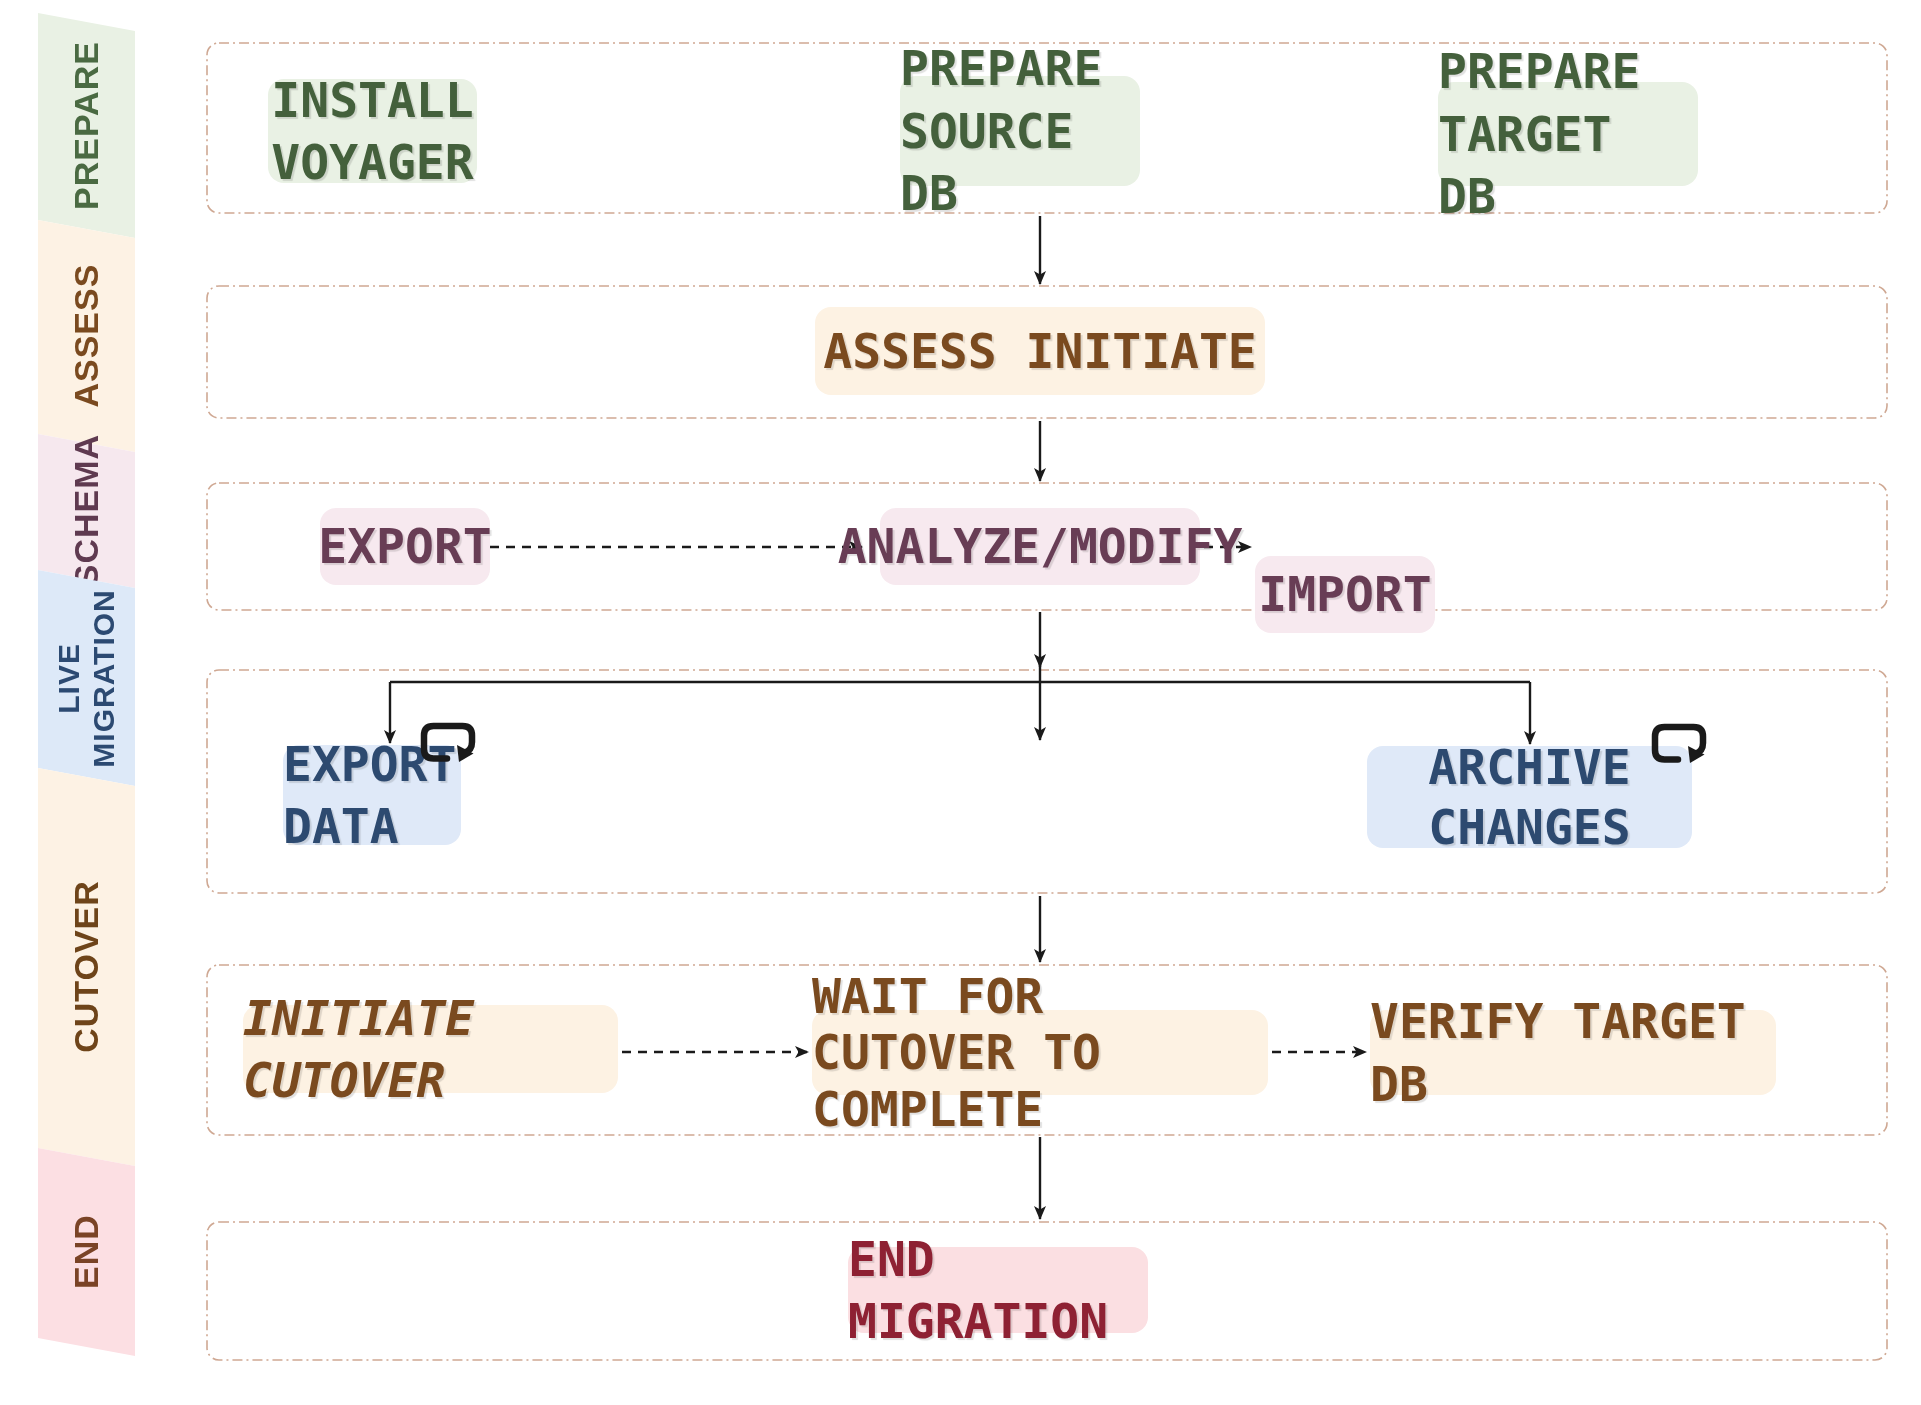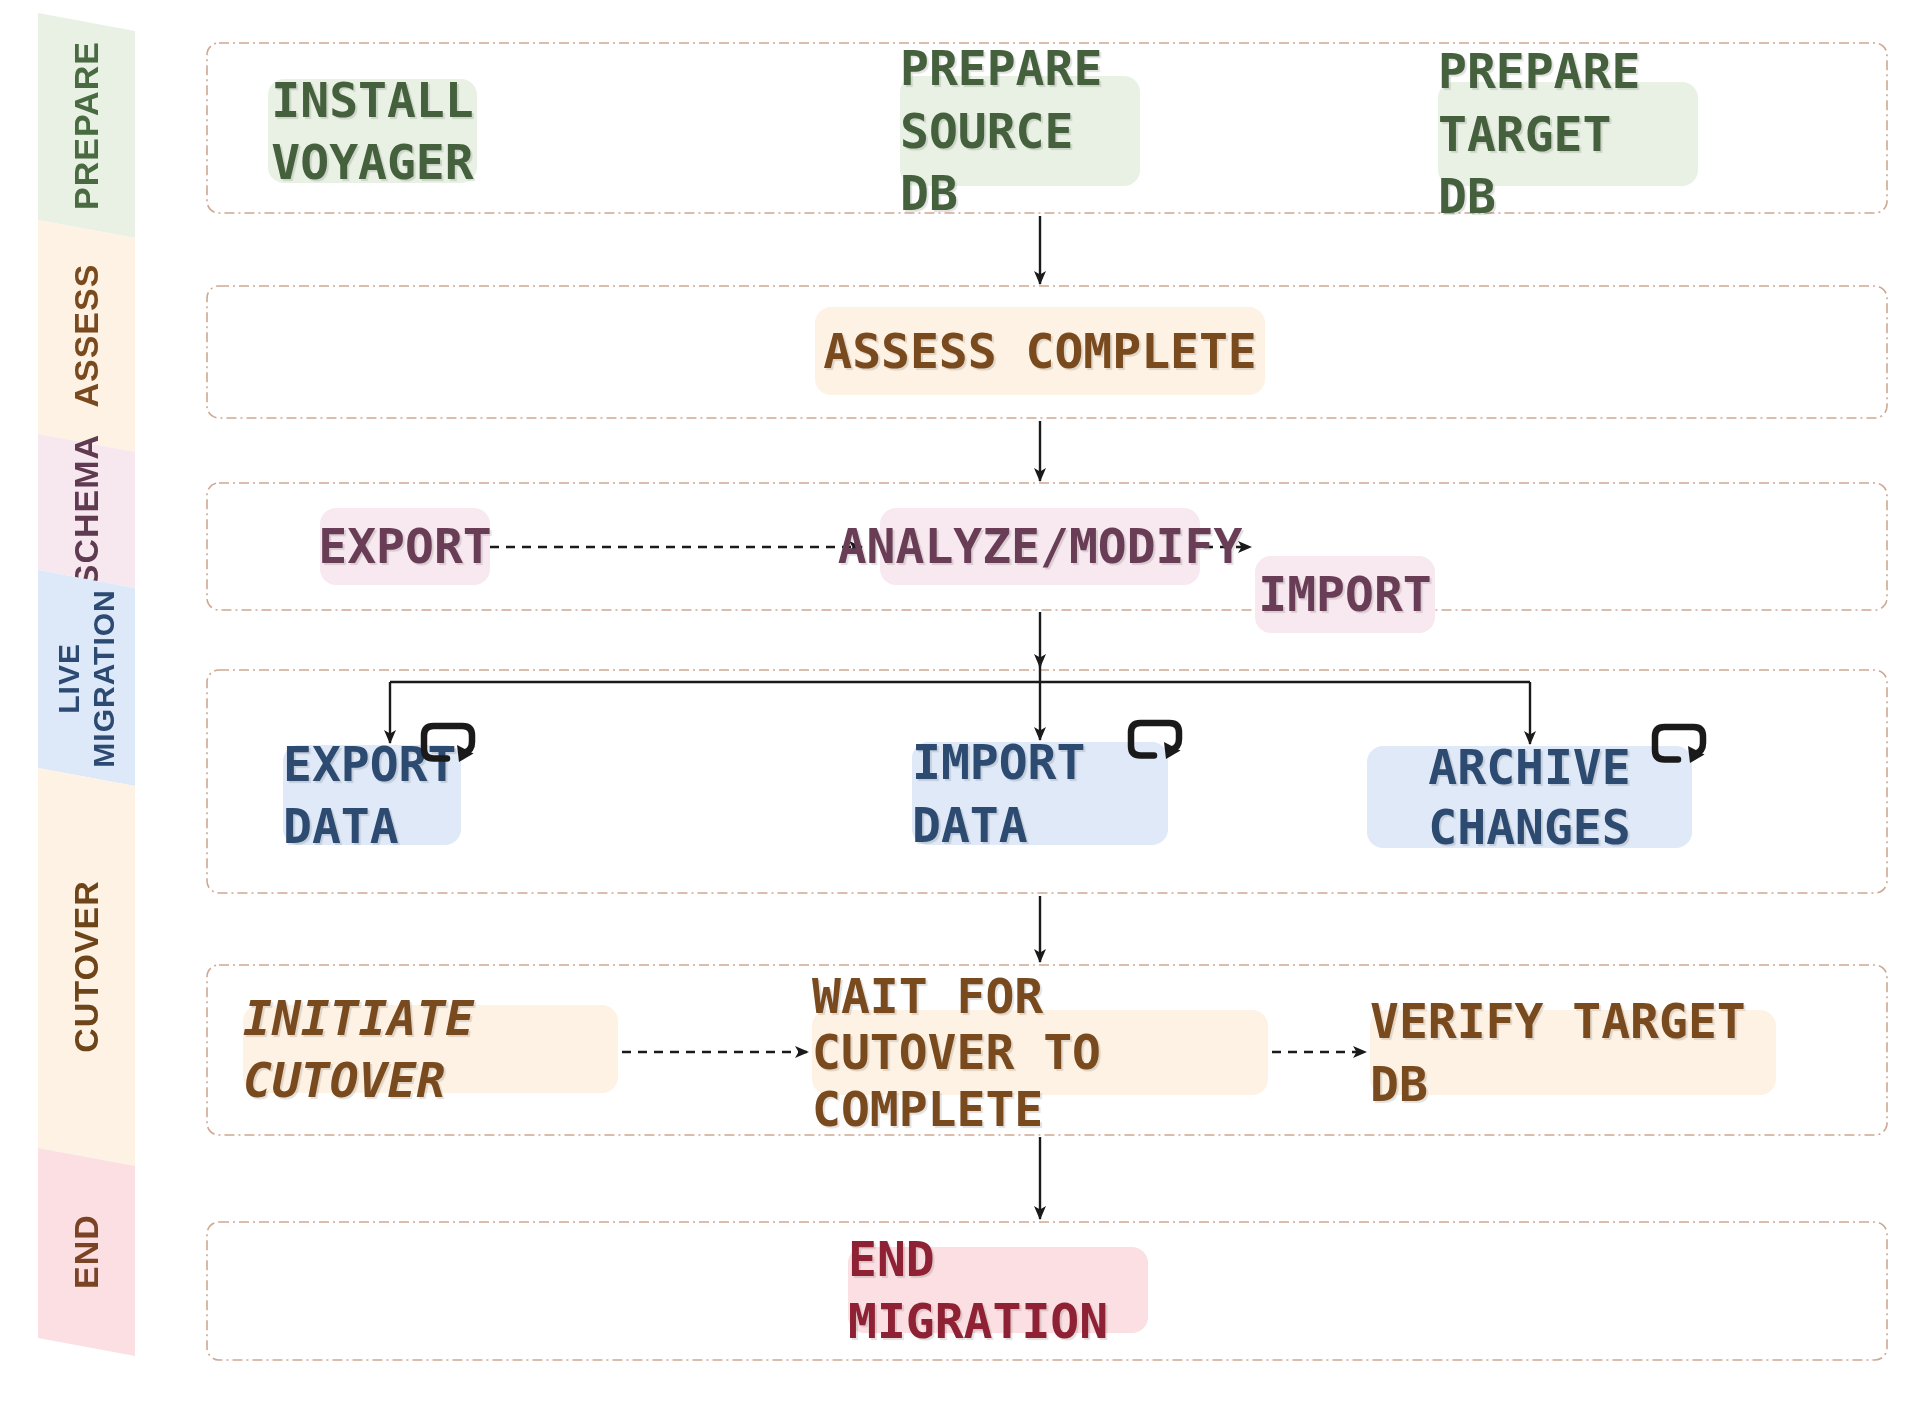--- a/index.html
+++ b/index.html
@@ -131,35 +131,28 @@
     <span class="seg-label">END</span>
   </div>
 
   <div class="node green n-install">INSTALL
 VOYAGER</div>
   <div class="node green n-source">PREPARE
 SOURCE DB</div>
   <div class="node green n-target">PREPARE
 TARGET DB</div>
 
-  <div class="node cream n-assess">ASSESS COMPLETE</div>
+  <div class="node cream n-assess">ASSESS INITIATE</div>
 
   <div class="node pink n-export">EXPORT</div>
   <div class="node pink n-analyze">ANALYZE/MODIFY</div>
   <div class="node pink n-import">IMPORT</div>
 
   <div class="node blue n-exportdata">
     <span>EXPORT DATA</span>
-    <svg class="loop-icon" viewBox="0 0 56 46">
-      <path d="M 27 39.5 H 13.5 Q 4 39.5 4 30 V 16.5 Q 4 7 13.5 7 H 42.5 Q 52 7 52 16.5 V 23 Q 52 31.5 44.5 33.5"></path>
-      <polygon points="37,26 53.5,34.5 39,43"></polygon>
-    </svg>
-  </div>
-  <div class="node blue n-importdata">
-    <span>IMPORT DATA</span>
     <svg class="loop-icon" viewBox="0 0 56 46">
       <path d="M 27 39.5 H 13.5 Q 4 39.5 4 30 V 16.5 Q 4 7 13.5 7 H 42.5 Q 52 7 52 16.5 V 23 Q 52 31.5 44.5 33.5"></path>
       <polygon points="37,26 53.5,34.5 39,43"></polygon>
     </svg>
   </div>
   <div class="node blue n-archive">
     <span>ARCHIVE
 CHANGES</span>
     <svg class="loop-icon" viewBox="0 0 56 46">
       <path d="M 27 39.5 H 13.5 Q 4 39.5 4 30 V 16.5 Q 4 7 13.5 7 H 42.5 Q 52 7 52 16.5 V 23 Q 52 31.5 44.5 33.5"></path>

